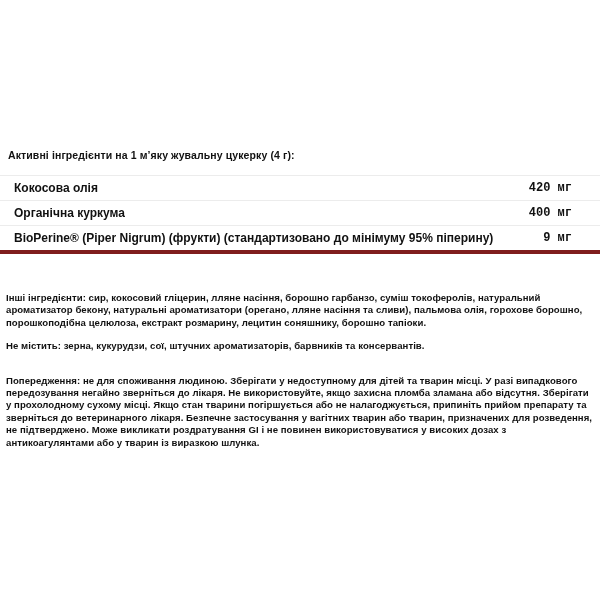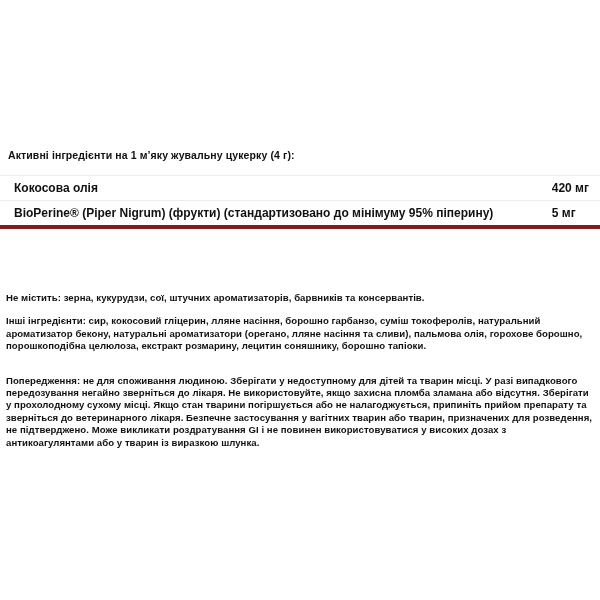--- a/index.html
+++ b/index.html
@@ -64,22 +64,24 @@
     vertical-align: middle;
     white-space: nowrap;
   }
 
   .facts-table td.ing-name {
     padding-left: 14px;
     text-align: left;
   }
 
   .facts-table td.ing-amount {
-    padding-right: 11px;
+    padding-right: 28px;
+    text-align: right;
     width: 1%;
+    font-family: Liberation Mono, monospace;
   }
 
   
   .text-body {
     position: absolute;
     left: 0;
     top: 292px;
     width: 600px;
     padding: 0 6px 0 6px;
     box-sizing: border-box;
@@ -113,34 +115,38 @@
     <h2 class="facts-title">Активні інгредієнти на 1 м’яку жувальну цукерку (4 г):</h2>
 
     <table class="facts-table">
       <tbody>
 
         <tr>
           <td class="ing-name">Кокосова олія</td>
           <td class="ing-amount">420 мг</td>
         </tr>
 
+        <tr>
+          <td class="ing-name">Органічна куркума</td>
+          <td class="ing-amount">400 мг</td>
+        </tr>
 
 
         <tr>
           <td class="ing-name">BioPerine® (Piper Nigrum) (фрукти) (стандартизовано до мінімуму 95% піперину)</td>
-          <td class="ing-amount">5 мг</td>
+          <td class="ing-amount">9 мг</td>
         </tr>
 
       </tbody>
     </table>
   </section>
 
   <section class="text-body">
 
+    <p class="para">Інші інгредієнти: сир, кокосовий гліцерин, лляне насіння, борошно гарбанзо, суміш токоферолів, натуральний ароматизатор бекону, натуральні ароматизатори (орегано, лляне насіння та сливи), пальмова олія, горохове борошно, порошкоподібна целюлоза, екстракт розмарину, лецитин соняшнику, борошно тапіоки.</p>
+
     <p class="para">Не містить: зерна, кукурудзи, сої, штучних ароматизаторів, барвників та консервантів.</p>
-
-    <p class="para">Інші інгредієнти: сир, кокосовий гліцерин, лляне насіння, борошно гарбанзо, суміш токоферолів, натуральний ароматизатор бекону, натуральні ароматизатори (орегано, лляне насіння та сливи), пальмова олія, горохове борошно, порошкоподібна целюлоза, екстракт розмарину, лецитин соняшнику, борошно тапіоки.</p>
 
     <p class="para warning">Попередження: не для споживання людиною. Зберігати у недоступному для дітей та тварин місці. У разі випадкового передозування негайно зверніться до лікаря. Не використовуйте, якщо захисна пломба зламана або відсутня. Зберігати у прохолодному сухому місці. Якщо стан тварини погіршується або не налагоджується, припиніть прийом препарату та зверніться до ветеринарного лікаря. Безпечне застосування у вагітних тварин або тварин, призначених для розведення, не підтверджено. Може викликати роздратування GI і не повинен використовуватися у високих дозах з антикоагулянтами або у тварин із виразкою шлунка.</p>
 
   </section>
 
 </div>
 
 </body></html>

